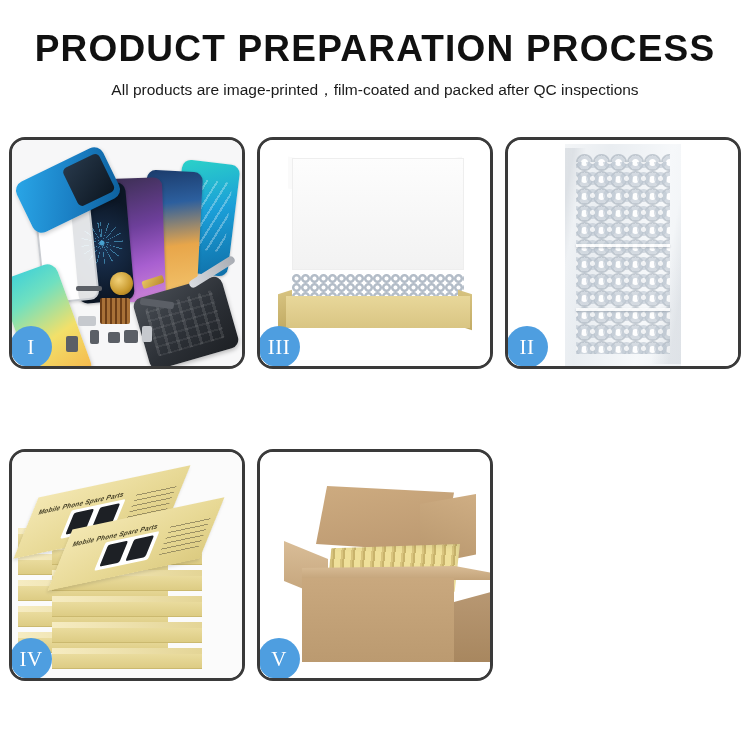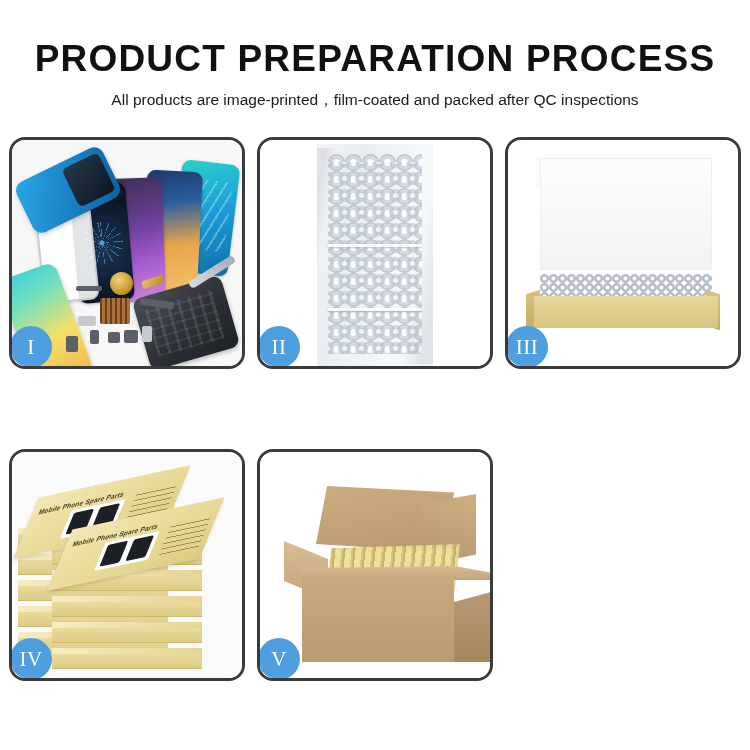--- a/index.html
+++ b/index.html
@@ -11,21 +11,21 @@
     width: 750px;
     height: 750px;
     font-family: "Liberation Sans", sans-serif;
     overflow: hidden;
     position: relative;
   }
 
   
   .header {
     width: 750px;
-    padding-top: 40px;
+    padding-top: 30px;
     text-align: center;
   }
   .title {
     font-family: "Liberation Sans", sans-serif;
     font-size: 37px;
     font-weight: 700;
     letter-spacing: 1.2px;
     color: #111111;
     line-height: 1;
     margin: 0;
@@ -266,43 +266,43 @@
       <div class="part" style="left:112px; top:190px; width:14px; height:13px;"></div>
       <div class="part lite" style="left:130px; top:186px; width:10px; height:16px;"></div>
       <div class="part" style="left:54px;  top:196px; width:12px; height:16px;"></div>
       <div class="tweezer"></div>
     </div>
     <div class="badge">I</div>
   </div>
 
   <div class="panel">
     <div class="scene">
-      <div class="p2bg"></div>
-      <div class="wrapsheet"></div>
-      <div class="bubbles"></div>
-      <div class="bubbles2"></div>
-      <div class="wrapshade"></div>
-      <div class="wrapseam" style="top:104px;"></div>
-      <div class="wrapseam" style="top:168px;"></div>
-    </div>
-    <div class="badge">II</div>
-  </div>
-
-  <div class="panel">
-    <div class="scene">
       <div class="p3bg"></div>
       <div class="lid-tab-l"></div>
       <div class="lid-tab-r"></div>
       <div class="lid-back"></div>
       <div class="tray-inner"></div>
       <div class="tray-lcap"></div>
       <div class="tray-rcap"></div>
       <div class="tray-front"></div>
     </div>
     <div class="badge">III</div>
+  </div>
+
+  <div class="panel">
+    <div class="scene">
+      <div class="p2bg"></div>
+      <div class="wrapsheet"></div>
+      <div class="bubbles"></div>
+      <div class="bubbles2"></div>
+      <div class="wrapshade"></div>
+      <div class="wrapseam" style="top:104px;"></div>
+      <div class="wrapseam" style="top:168px;"></div>
+    </div>
+    <div class="badge">II</div>
   </div>
 
   <div class="panel">
     <div class="scene">
       <div class="p4bg"></div>
       <div class="stack">
         <div class="kbox" style="left:2px;  top:58px;">
             <div class="edge"></div>
           </div>
         <div class="kbox" style="left:2px;  top:84px;">

